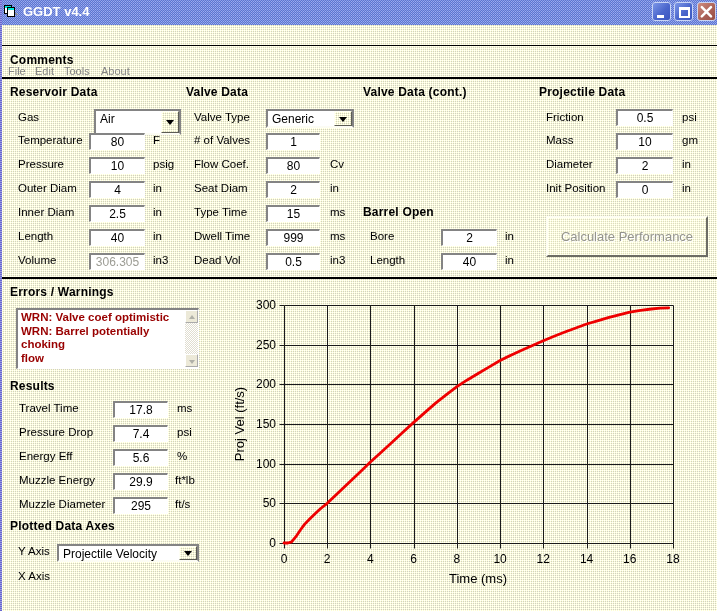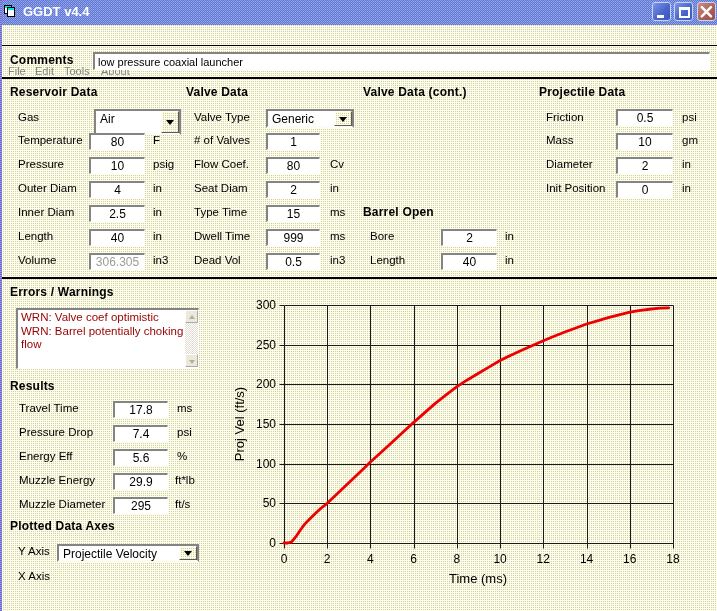--- a/index.html
+++ b/index.html
@@ -81,23 +81,20 @@
       <span style="left:35px">Edit</span>
       <span style="left:64px">Tools</span>
       <span style="left:101px">About</span>
   </div>
   <div class="hline" style="top:45px;height:1px"></div>
   <div class="hline" style="top:77px;height:2px"></div>
   <div class="hline" style="top:277px;height:2px"></div>
   <div id="lb"></div>
 
   <div class="hdr" style="left:10px;top:53px">Comments</div>
-  <div class="tb" style="left:93px;top:52px;width:617px;height:18px;text-align:left;">
-      <div style="padding:2px 0 0 3px;font-size:11px">low pressure coaxial launcher</div>
-    </div>
 
   <div class="hdr" style="left:10px;top:85px">Reservoir Data</div>
   <div class="hdr" style="left:186px;top:85px">Valve Data</div>
   <div class="hdr" style="left:363px;top:85px">Valve Data (cont.)</div>
   <div class="hdr" style="left:539px;top:85px">Projectile Data</div>
   <div class="hdr" style="left:363px;top:205px">Barrel Open</div>
 
   <div class="lbl" style="left:18px;top:111px">Gas</div>
   <div class="combo" style="left:94px;top:109px;width:87px;height:26px">
       <span class="txt">Air</span>
@@ -158,24 +155,28 @@
   <div class="lbl" style="left:546px;top:134px">Mass</div>
   <div class="tb" style="left:616px;top:133px;width:57px;height:17px">10</div>
   <div class="unit" style="left:682px;top:134px">gm</div>
   <div class="lbl" style="left:546px;top:158px">Diameter</div>
   <div class="tb" style="left:616px;top:157px;width:57px;height:17px">2</div>
   <div class="unit" style="left:682px;top:158px">in</div>
   <div class="lbl" style="left:546px;top:182px">Init Position</div>
   <div class="tb" style="left:616px;top:181px;width:57px;height:17px">0</div>
   <div class="unit" style="left:682px;top:182px">in</div>
 
+  <div class="abs" style="left:546px;top:216px;width:162px;height:41px;box-sizing:border-box;
+    background-color:#f0eddb;background-image:repeating-conic-gradient(#ffffd4 0% 25%, #d6d6cc 25% 50%, #ffffd4 50% 75%, #ffffff 75% 100%);background-size:2px 2px;border-top:2px solid #fffff4;border-left:2px solid #fffff4;
+    border-right:2px solid #6c6c64;border-bottom:2px solid #6c6c64;
+    text-align:center;line-height:37px;font-size:13px;color:#94948c;text-shadow:1px 1px 0 #ffffff;">Calculate Performance</div>
 
   <div class="hdr" style="left:10px;top:285px">Errors / Warnings</div>
   <div class="abs" style="left:16px;top:308px;width:183px;height:61px;box-sizing:border-box;background:#fff;
-    border-top:2px solid #848484;border-left:2px solid #848484;border-right:1px solid #fff;border-bottom:1px solid #fff;">
+    border-top:2px solid #848484;border-left:2px solid #848484;border-right:1px solid #fff;border-bottom:1px solid #fff;font-weight:bold;">
     <div class="abs" style="left:3px;top:1px;width:172px;font-size:11.5px;line-height:13.5px;color:#990000;">WRN: Valve coef optimistic<br>WRN: Barrel potentially choking<br>flow</div>
     <div class="abs" style="right:0;top:0;width:13px;height:57px;
       background-image:repeating-conic-gradient(#ffffff 0% 25%, #e0ddd0 25% 50%, #ffffff 50% 75%, #e0ddd0 75% 100%);background-size:2px 2px;">
       <div class="abs" style="left:0;top:0;width:13px;height:13px;box-sizing:border-box;background:#ece9d8;border:1px solid #aaa;border-top-color:#fff;border-left-color:#fff;">
         <div class="abs" style="left:3px;top:4px;border-left:3px solid rgba(0,0,0,0);border-right:3px solid rgba(0,0,0,0);border-bottom:4px solid #b0b0a8;"></div>
         </div>
       <div class="abs" style="left:0;bottom:0;width:13px;height:13px;box-sizing:border-box;background:#ece9d8;border:1px solid #aaa;border-top-color:#fff;border-left-color:#fff;">
         <div class="abs" style="left:3px;top:5px;border-left:3px solid rgba(0,0,0,0);border-right:3px solid rgba(0,0,0,0);border-top:4px solid #b0b0a8;"></div>
         </div>
     </div>

